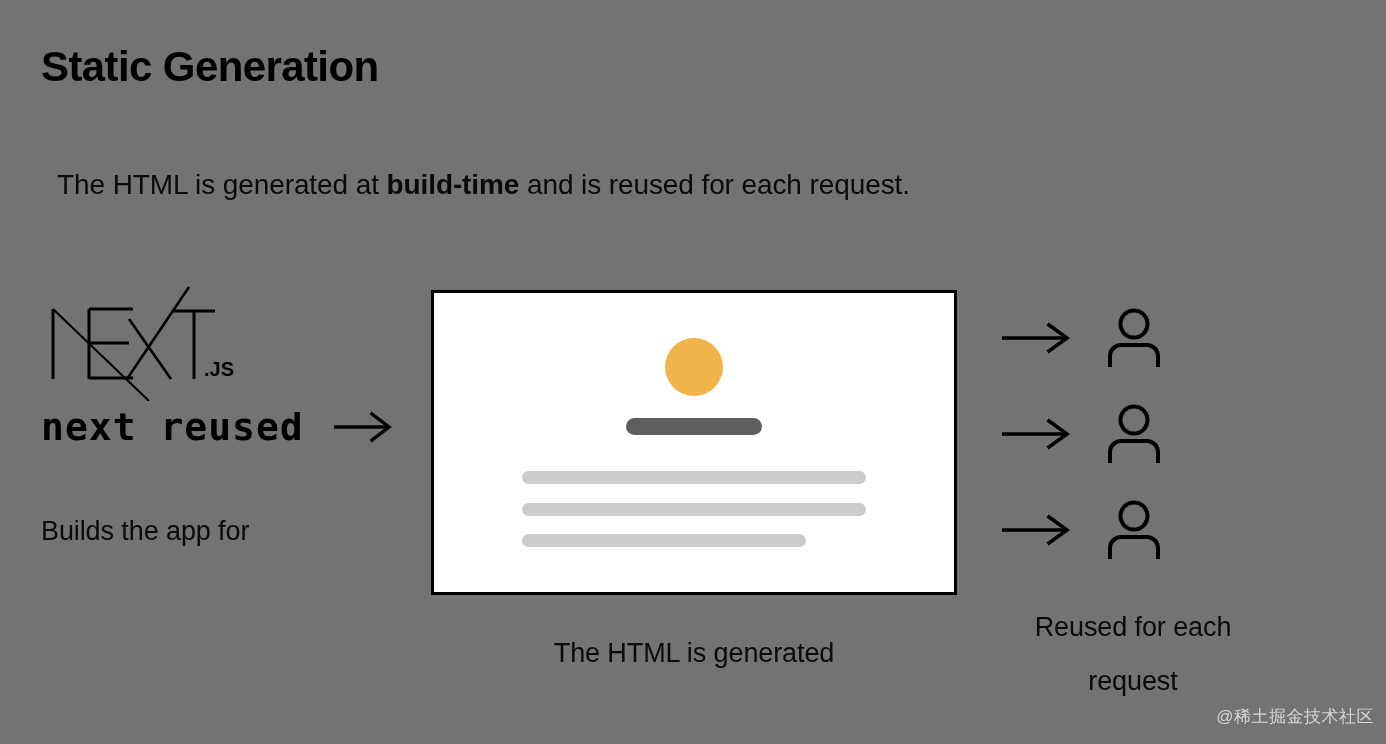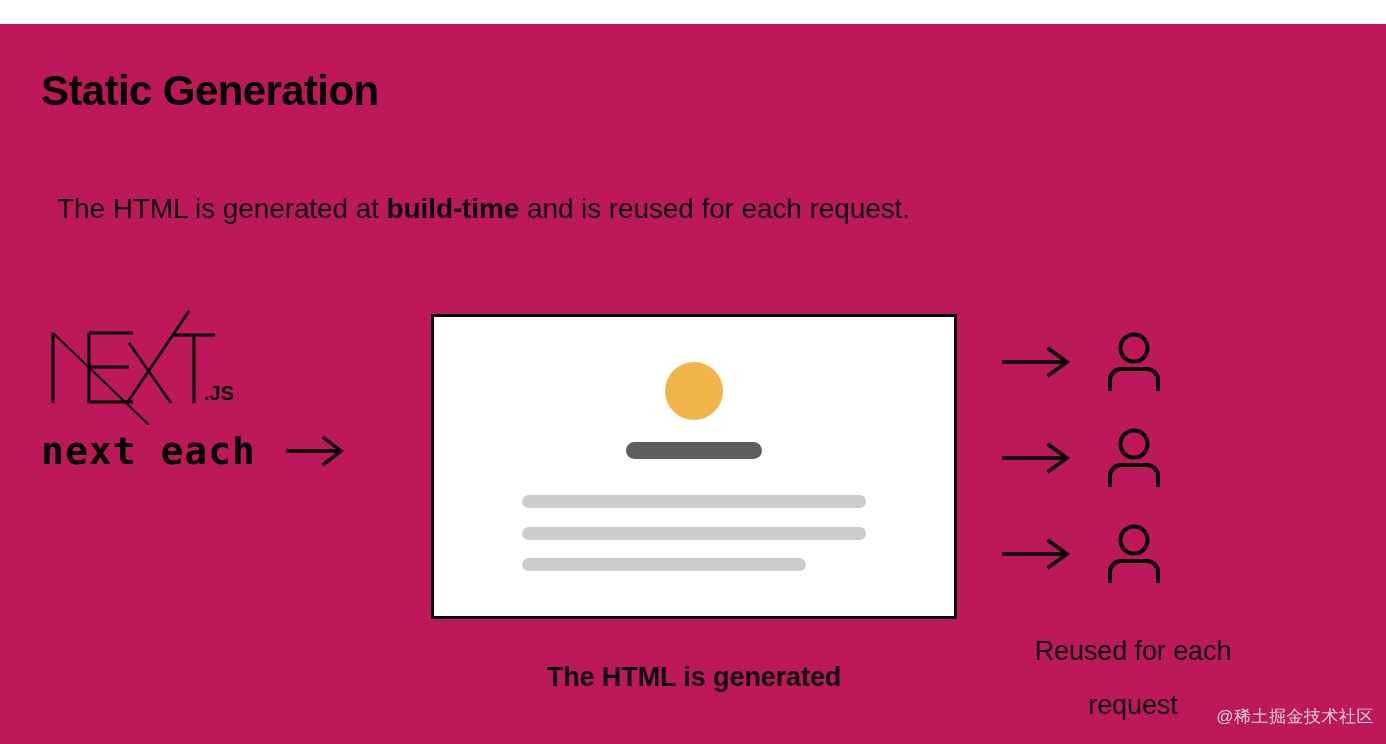--- a/index.html
+++ b/index.html
@@ -13,22 +13,21 @@
     position: relative;
     overflow: hidden;
     font-family: "Liberation Sans", sans-serif;
     color: #000000;
     -webkit-font-smoothing: antialiased;
   }
 
   .slide {
     position: absolute;
     inset: 0;
-    background: #be185d;
-    margin-top: 24px;
+    background: #737373;
   }
 
   
   .title {
     position: absolute;
     left: 41px;
     top: 44px;
     font-size: 42px;
     font-weight: 700;
     letter-spacing: -0.6px;
@@ -144,21 +143,21 @@
   .mock-bar-2 { top: 210px; width: 344px; }
   .mock-bar-3 { top: 241px; width: 284px; margin-left: -30px; }
 
   .caption-center {
     position: absolute;
     left: 431px;
     top: 638px;
     width: 526px;
     text-align: center;
     font-size: 27px;
-    font-weight: 700;
+    font-weight: 400;
     letter-spacing: -0.1px;
     color: #0a0a0a;
   }
 
   
   .users-col {
     position: absolute;
     left: 1000px;
     top: 295px;
     width: 180px;
@@ -237,28 +236,29 @@
       <line x1="88" y1="36" x2="130" y2="96" stroke="#000" stroke-width="2.6"></line>
 
       <line x1="132" y1="28" x2="174" y2="28" stroke="#000" stroke-width="3"></line>
       <line x1="153" y1="28" x2="153" y2="96" stroke="#000" stroke-width="3"></line>
 
       <text x="163" y="93" font-family="Liberation Sans, sans-serif" font-size="20" font-weight="700" fill="#000">.JS</text>
     </svg>
   </div>
 
   <div class="cmd">
-    <span>next each</span>
+    <span>next reused</span>
     <svg class="cmd-arrow" viewBox="0 0 62 34" aria-hidden="true">
       <line x1="2" y1="17" x2="56" y2="17" stroke="#000" stroke-width="3.4"></line>
       <polyline points="40,4 57,17 40,30" fill="none" stroke="#000" stroke-width="3.4" stroke-linecap="square" stroke-linejoin="miter"></polyline>
     </svg>
   </div>
 
   <div class="blurb">
+    <div>Builds the app for</div>
   </div>
 
   <div class="mock-page">
     <div class="mock-circle"></div>
     <div class="mock-bar-dark"></div>
     <div class="mock-bar mock-bar-1"></div>
     <div class="mock-bar mock-bar-2"></div>
     <div class="mock-bar mock-bar-3"></div>
   </div>
 

